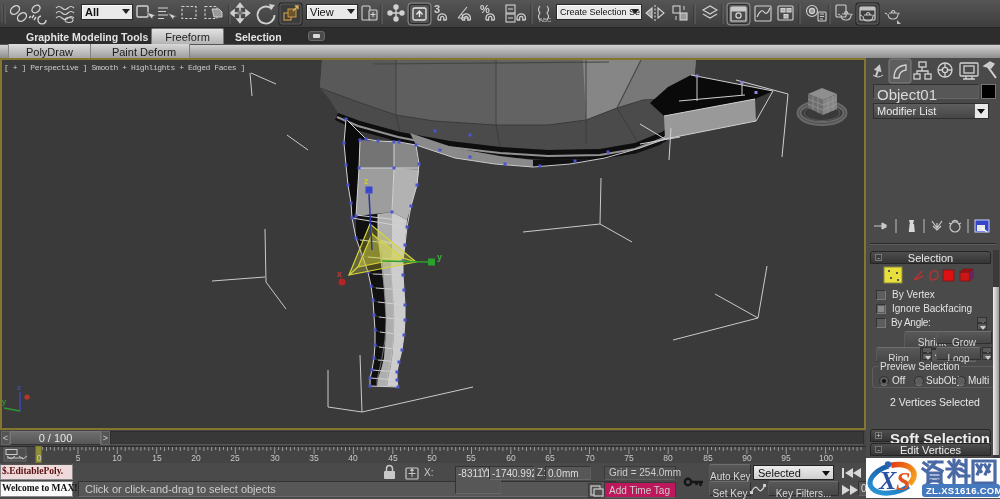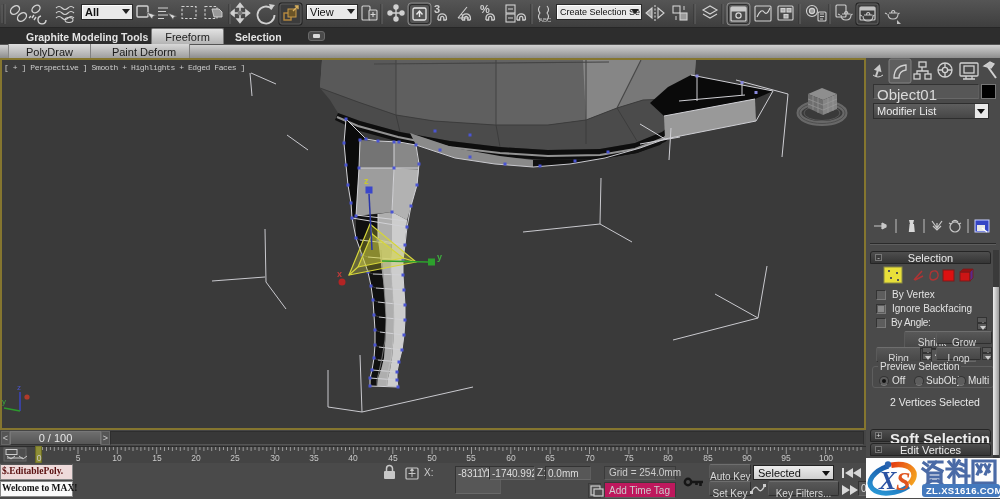--- a/index.html
+++ b/index.html
@@ -529,20 +529,23 @@
       <rect x="6" y="3.5" width="11" height="5" fill="none" stroke="#ccc" stroke-width="1"></rect>
       <path d="M7 12 h16 m-16 -2 l4 3 m4 -3 l-4 3 m8 -3 l4 3 m4 -3 l-4 3" stroke="#ccc" stroke-width="1" fill="none"></path>
     </svg>
     <div class="abs" style="left:0;top:463px;width:1000px;height:36px;background:#4a4a4a;"></div>
     <div class="abs" style="left:0;top:464px;width:73px;height:16px;background:#eedada;border:1px solid #888;border-top-color:#555;">
       <span style="position:absolute;left:1px;top:1px;font-size:9.5px;font-weight:bold;color:#5a1010;font-family:'Liberation Serif',serif;">$.EditablePoly.</span>
     </div>
     <div class="abs" style="left:0;top:481px;width:73px;height:16px;background:#fafafa;border:1px solid #888;">
       <span style="position:absolute;left:1px;top:1px;font-size:9.5px;font-weight:bold;color:#111;white-space:nowrap;font-family:'Liberation Serif',serif;">Welcome to MAX!</span>
     </div>
+    <div class="abs field" style="left:78px;top:481px;width:539px;height:16px;">
+      <span style="position:absolute;left:6px;top:1px;font-size:11px;color:#ccc;">Click or click-and-drag to select objects</span>
+    </div>
     <svg class="abs" style="left:380px;top:463px" width="50" height="20" viewBox="0 0 50 20">
       <rect x="4" y="8" width="11" height="8" rx="1" fill="#c8c8c8"></rect>
       <path d="M6.5 8 v-2.5 a3 3 0 0 1 6 0 V8" stroke="#c8c8c8" stroke-width="1.5" fill="none"></path>
       <rect x="26" y="5" width="12" height="11" rx="1" fill="none" stroke="#c8c8c8" stroke-width="1.2"></rect>
       <path d="M32 7 v7 m-3.5 -3.5 h7 M32 5.5 l-1.5 2 h3 z" stroke="#c8c8c8" stroke-width="1" fill="#c8c8c8"></path>
     </svg>
     <span class="abs" style="left:424px;top:467px;font-size:10px;color:#ccc;">X:</span>
     <div class="abs field" style="left:432px;top:466px;width:46px;height:28px;overflow:hidden;margin-left:23px;">
       <span style="position:absolute;left:2px;top:1px;font-size:10px;color:#ddd;white-space:nowrap;">-8311.173</span>
     </div>

